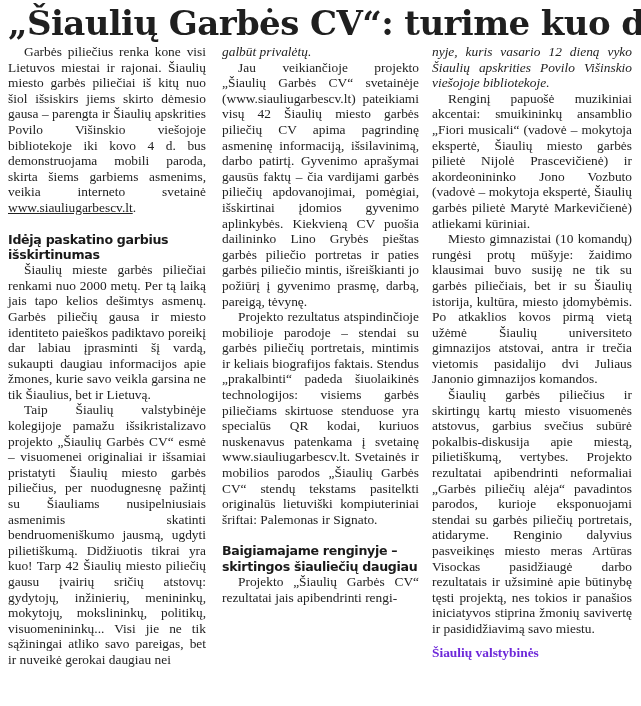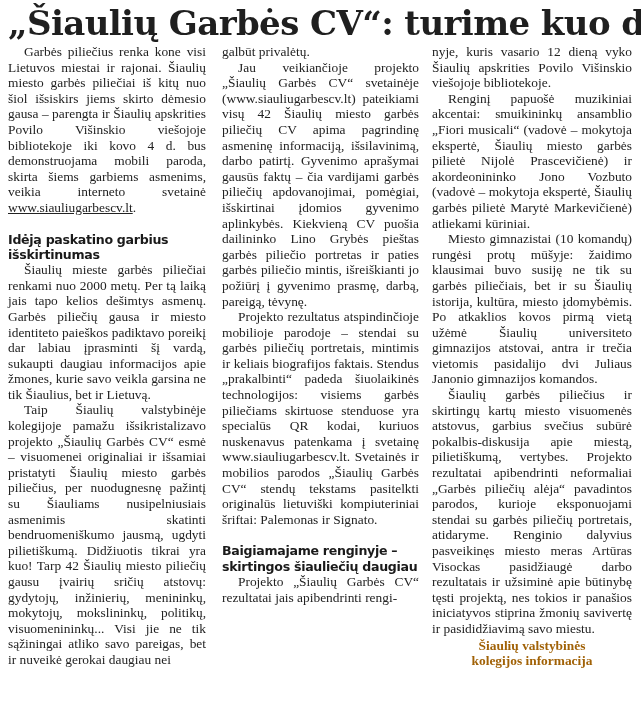--- a/index.html
+++ b/index.html
@@ -12,28 +12,28 @@
     }
     .col {
       position: absolute; top: 44px;
       font-family: "Liberation Serif", serif; font-size: 13.4px; line-height: 15.6px;
       color: #222;
     }
     .c1 { left: 8px; width: 198px; }
     .c2 { left: 222px; width: 197px; }
     .c3 { left: 432px; width: 200px; }
     .col p { margin: 0; text-align: justify; text-indent: 16px; hyphens: manual; }
-    .col p.noindent { text-indent: 0; }
+    .col p.noindent { text-indent: 0; font-style: italic; }
     .col h2 {
       font-family: "DejaVu Sans", sans-serif; font-weight: bold; font-size: 12.6px;
       line-height: 15.3px; margin: 16px 0 0 0; color: #1a1a1a; letter-spacing: -0.3px;
     }
     .url { text-decoration: underline; color: #222; }
     .signature {
-      text-align: center; font-weight: bold; color: #a16207; margin-top: 1px;
+      text-align: left; font-weight: bold; color: #6d28d9; margin-top: 8px;
       font-family: "Liberation Serif", serif;
     }
   </style>
 </head>
 <body>
 
 <h1 class="headline">„Šiaulių Garbės CV“: turime kuo didžiuotis!</h1>
 
 <div class="col c1">
   <p><span>Garbės piliečius renka kone visi Lietuvos miestai ir rajonai. Šiaulių miesto garbės piliečiai iš kitų nuo šiol išsiskirs jiems skirto dėmesio gausa – parengta ir Šiaulių apskrities Povilo Višinskio viešojoje bibliotekoje iki kovo 4 d. bus demonstruojama mobili paroda, skirta šiems garbiems asmenims, veikia interneto svetainė </span><span class="url">www.siauliugarbescv.lt</span><span>.</span></p>
@@ -50,15 +50,14 @@
   <p>Projekto „Šiaulių Garbės CV“ rezultatai jais apibendrinti rengi-</p>
 </div>
 
 <div class="col c3">
   <p class="noindent">nyje, kuris vasario 12 dieną vyko Šiaulių apskrities Povilo Višinskio viešojoje bibliotekoje.</p>
   <p>Renginį papuošė muzikiniai akcentai: smuikininkų ansamblio „Fiori musicali“ (vadovė – mokytoja ekspertė, Šiaulių miesto garbės pilietė Nijolė Prascevičienė) ir akordeonininko Jono Vozbuto (vadovė – mokytoja ekspertė, Šiaulių garbės pilietė Marytė Markevičienė) atliekami kūriniai.</p>
   <p>Miesto gimnazistai (10 komandų) rungėsi protų mūšyje: žaidimo klausimai buvo susiję ne tik su garbės piliečiais, bet ir su Šiaulių istorija, kultūra, miesto įdomybėmis. Po atkaklios kovos pirmą vietą užėmė Šiaulių universiteto gimnazijos atstovai, antra ir trečia vietomis pasidalijo dvi Juliaus Janonio gimnazijos komandos.</p>
   <p>Šiaulių garbės piliečius ir skirtingų kartų miesto visuomenės atstovus, garbius svečius subūrė pokalbis-diskusija apie miestą, pilietiškumą, vertybes. Projekto rezultatai apibendrinti neformaliai „Garbės piliečių alėja“ pavadintos parodos, kurioje eksponuojami stendai su garbės piliečių portretais, atidaryme. Renginio dalyvius pasveikinęs miesto meras Artūras Visockas pasidžiaugė darbo rezultatais ir užsiminė apie būtinybę tęsti projektą, nes tokios ir panašios iniciatyvos stiprina žmonių savivertę ir pasididžiavimą savo miestu.</p>
   <div class="signature">
     <div>Šiaulių valstybinės</div>
-    <div>kolegijos informacija</div>
   </div>
 </div>
 
 </body></html>

